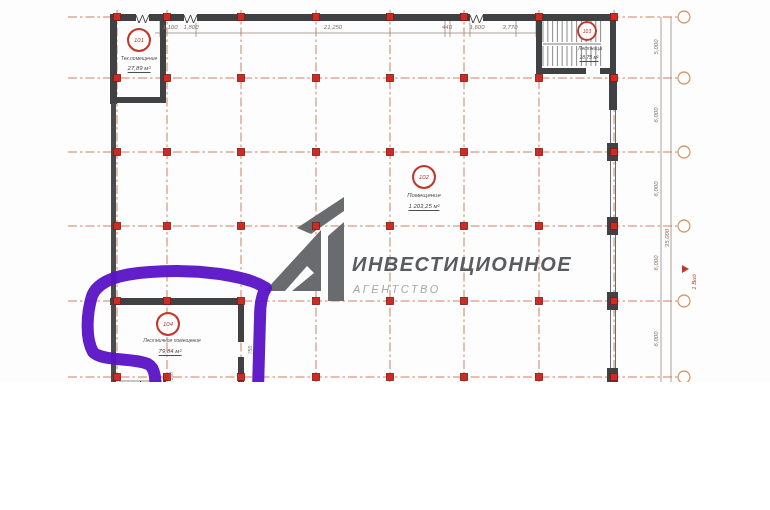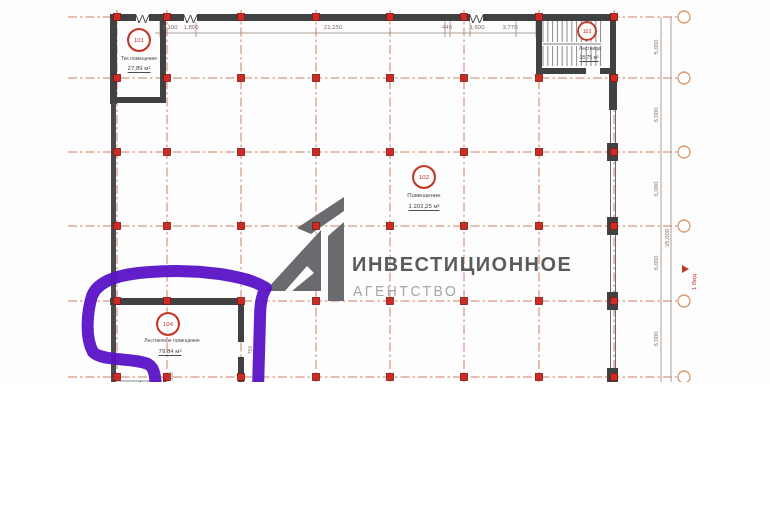--- a/index.html
+++ b/index.html
@@ -1,33 +1,33 @@
 <!DOCTYPE html>
 <html><head>
 <meta charset="utf-8">
 <style>
   html,body{margin:0;padding:0;background:#fff;}
   #canvas{position:relative;width:770px;height:382px;background:#fdfdfd;overflow:hidden;
-          font-family:"Liberation Sans",sans-serif;}
+          font-family:"Liberation Sans",sans-serif;font-style:italic;}
   #plansvg{position:absolute;left:0;top:0;width:770px;height:510px;}
   .dim{position:absolute;font-size:6px;color:#8a7468;white-space:nowrap;}
   .c{transform:translateX(-50%);}
   .vdim{transform:translate(-50%,-50%) rotate(-90deg);}
   .tiny{font-size:5px;color:#8a7468;}
   .vtiny{position:absolute;font-size:5px;color:#8a7468;transform:translate(-50%,-50%) rotate(-90deg);white-space:nowrap;}
   .badge{position:absolute;width:20px;height:20px;border:2px solid #c0392b;border-radius:50%;
          background:rgba(255,255,255,.85);color:#c0392b;font-size:6px;display:flex;
          align-items:center;justify-content:center;transform:translate(-50%,-50%);}
   .badge.small{width:16px;height:16px;font-size:5px;}
   .rname{position:absolute;font-size:6px;color:#4d4d4f;white-space:nowrap;transform:translateX(-50%);}
   .rarea{position:absolute;font-size:6px;color:#4d4d4f;white-space:nowrap;transform:translateX(-50%);
          border-bottom:0.5px solid #4d4d4f;padding-bottom:1px;}
   .xs{font-size:5px;}
   #wm1{position:absolute;left:352px;top:253px;font-size:20px;font-weight:700;letter-spacing:1.5px;color:#5a5b5e;}
-  #wm2{position:absolute;left:353px;top:283px;font-size:14px;letter-spacing:2.5px;color:#a7a8ac;}
+  #wm2{position:absolute;left:353px;top:283px;font-size:11px;letter-spacing:2.5px;color:#a7a8ac;}
   .view{position:absolute;font-size:6px;color:#c0392b;white-space:nowrap;}
   .viewnum{position:absolute;font-size:6px;color:#a8766a;}
   .vview{transform:translate(-50%,-50%) rotate(-90deg);}
 </style>
 </head>
 <body>
 
 <div id="canvas">
 
   <svg id="plansvg" viewBox="0 0 770 510">

